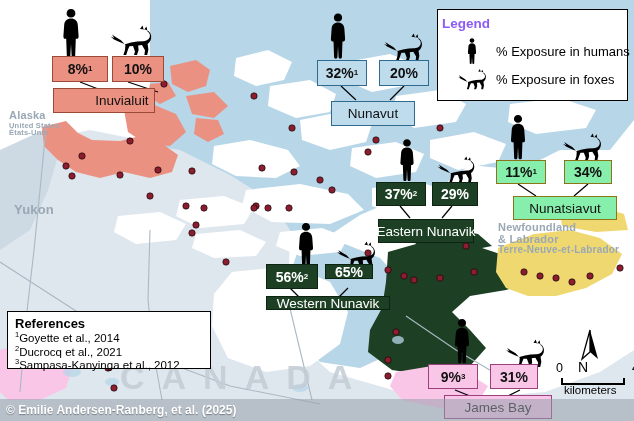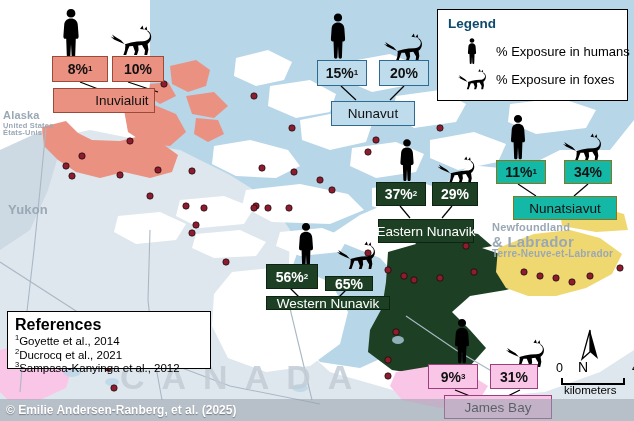--- a/index.html
+++ b/index.html
@@ -1,21 +1,21 @@
 <!DOCTYPE html>
 <html><head>
 <meta charset="utf-8">
 <style>
   html,body{margin:0;padding:0;background:#fff;}
   body{font-family:"Liberation Sans", sans-serif;}
   #root{position:relative;width:634px;height:421px;overflow:hidden;background:#ffffff;}
   svg.mapsvg{position:absolute;left:0;top:0;width:634px;height:421px;}
 
   
-  .maplabel{position:absolute;color:#9aa8b5;font-weight:bold;line-height:1.05;letter-spacing:.2px;}
+  .maplabel{position:absolute;color:#9aa8b5;font-weight:bold;line-height:1.05;letter-spacing:.2px;margin-left:6px;}
   .maplabel .sub{font-size:7.5px;display:block;}
   .label-alaska{left:3px;top:110px;font-size:11px;}
   .label-yukon{left:8px;top:203px;font-size:13px;}
   .label-nwt{left:25px;top:212px;font-size:11.5px;}
   .label-nfl{left:492px;top:222px;font-size:11px;color:#9aa8b5;}
   .watermark{position:absolute;left:120px;top:358px;font-size:34px;font-weight:bold;
              color:#c3ccd6;letter-spacing:17px;opacity:.85;}
 
   
   .pctbox{position:absolute;border:1.4px solid #000;box-sizing:border-box;
@@ -24,40 +24,40 @@
   .pctbox sup{font-size:8px;vertical-align:super;line-height:0;}
   .namebox{position:absolute;border:1.4px solid #000;box-sizing:border-box;
            display:flex;align-items:center;justify-content:center;
            font-size:13.5px;color:#111;white-space:nowrap;}
 
   
   .c-inuvialuit{background:#eb9181;border-color:#9c4a38;}
   .c-nunavut{background:#bfdcec;border-color:#2f6a90;}
   .c-nunavik{background:#1d4024;border-color:#0e2412;color:#fff;}
   .c-nunavik.pctbox,.c-nunavik.namebox{color:#ffffff;}
-  .c-nunatsiavut{background:#14b8a6;border-color:#8a7616;}
+  .c-nunatsiavut{background:#86efac;border-color:#8a7616;}
   .c-jamesbay{background:#f9c6e8;border-color:#9c3f7e;}
 
   
   .sil{position:absolute;}
 
   
   #legend{position:absolute;left:437px;top:9px;width:191px;height:92px;
           background:#fff;border:1.6px solid #000;box-sizing:border-box;}
-  #legend .ltitle{position:absolute;left:10px;top:6px;font-size:13.5px;font-weight:bold;color:#0c4a6e;}
+  #legend .ltitle{position:absolute;left:4px;top:6px;font-size:13.5px;font-weight:bold;color:#8b5cf6;}
   #legend .lrow{position:absolute;display:flex;align-items:center;}
   #legend .lrow .ltxt{font-size:13px;color:#000;white-space:nowrap;}
   #legend .r1{left:10px;top:26px;}
   #legend .r2{left:10px;top:58px;}
   #legend .icowrap{width:48px;display:flex;justify-content:center;align-items:center;}
 
   
   #refs{position:absolute;left:7px;top:311px;width:204px;height:58px;
         background:#fff;border:1.5px solid #000;box-sizing:border-box;padding:4px 7px;}
-  #refs .rtitle{font-size:16px;font-weight:bold;color:#000;margin-bottom:1px;}
+  #refs .rtitle{font-size:13px;font-weight:bold;color:#000;margin-bottom:1px;}
   #refs .ritem{font-size:11.5px;color:#000;line-height:1.18;white-space:nowrap;}
   #refs .ritem sup{font-size:7.5px;vertical-align:super;line-height:0;}
 
   
   #credit{position:absolute;left:0;top:399px;width:634px;height:22px;
           background:rgba(150,160,172,.55);display:flex;align-items:center;}
   #credit span{font-size:12px;font-weight:bold;color:#fff;padding-left:6px;white-space:nowrap;
                text-shadow:0 1px 1px rgba(0,0,0,.35);}
 
   
@@ -239,21 +239,21 @@
     <span class="sub">États-Unis</span>
   </div>
 
   <div class="maplabel label-yukon">
     <span>Yukon</span>
   </div>
 
 
   <div class="maplabel label-nfl">
     <span>Newfoundland</span>
-    <span class="sub" style="font-size:15px">&amp; Labrador</span>
+    <span class="sub" style="font-size:11px">&amp; Labrador</span>
     <span class="sub" style="font-size:10px">Terre-Neuve-et-Labrador</span>
   </div>
 
   <div class="watermark">CANADA</div>
 
   <svg class="sil" style="left:56px;top:8px;" width="30" height="50" viewBox="0 0 30 50">
     <path fill="#000" d="M15,1 C12.2,1 10.6,3 10.6,5.4 C10.6,7.6 12.1,9.4 15,9.4
       C17.9,9.4 19.4,7.6 19.4,5.4 C19.4,3 17.8,1 15,1 Z
       M15,10.5 C11,10.5 8.4,13 8.2,17 L7.4,28 C7.3,30 8.1,30.8 9.2,30.8 L10.2,30.8
       L10.8,47.5 C10.8,48.8 11.6,49.3 12.6,49.3 C13.6,49.3 14.3,48.7 14.4,47.5
@@ -359,21 +359,21 @@
       <sup>1</sup>
   </div>
   <div class="pctbox c-inuvialuit" style="left:112px;top:56px;width:52px;height:26px;">
     <span>10%</span>
   </div>
   <div class="namebox c-inuvialuit" style="left:53px;top:88px;width:102px;height:25px;padding-left:36px;">
     <span>Inuvialuit</span>
   </div>
 
   <div class="pctbox c-nunavut" style="left:317px;top:60px;width:50px;height:26px;">
-    <span>15%</span>
+    <span>32%</span>
       <sup>1</sup>
   </div>
   <div class="pctbox c-nunavut" style="left:379px;top:60px;width:50px;height:26px;">
     <span>20%</span>
   </div>
   <div class="namebox c-nunavut" style="left:331px;top:101px;width:84px;height:25px;">
     <span>Nunavut</span>
   </div>
 
   <div class="pctbox c-nunavik" style="left:376px;top:182px;width:50px;height:24px;">
@@ -384,21 +384,21 @@
     <span>29%</span>
   </div>
   <div class="namebox c-nunavik" style="left:378px;top:219px;width:96px;height:24px;">
     <span>Eastern Nunavik</span>
   </div>
 
   <div class="pctbox c-nunavik" style="left:266px;top:264px;width:52px;height:25px;">
     <span>56%</span>
       <sup>2</sup>
   </div>
-  <div class="pctbox c-nunavik" style="left:325px;top:276px;width:48px;height:15px;">
+  <div class="pctbox c-nunavik" style="left:325px;top:264px;width:48px;height:15px;">
     <span>65%</span>
   </div>
   <div class="namebox c-nunavik" style="left:266px;top:296px;width:124px;height:14px;">
     <span>Western Nunavik</span>
   </div>
 
   <div class="pctbox c-nunatsiavut" style="left:496px;top:160px;width:50px;height:24px;">
     <span>11%</span>
       <sup>1</sup>
   </div>

